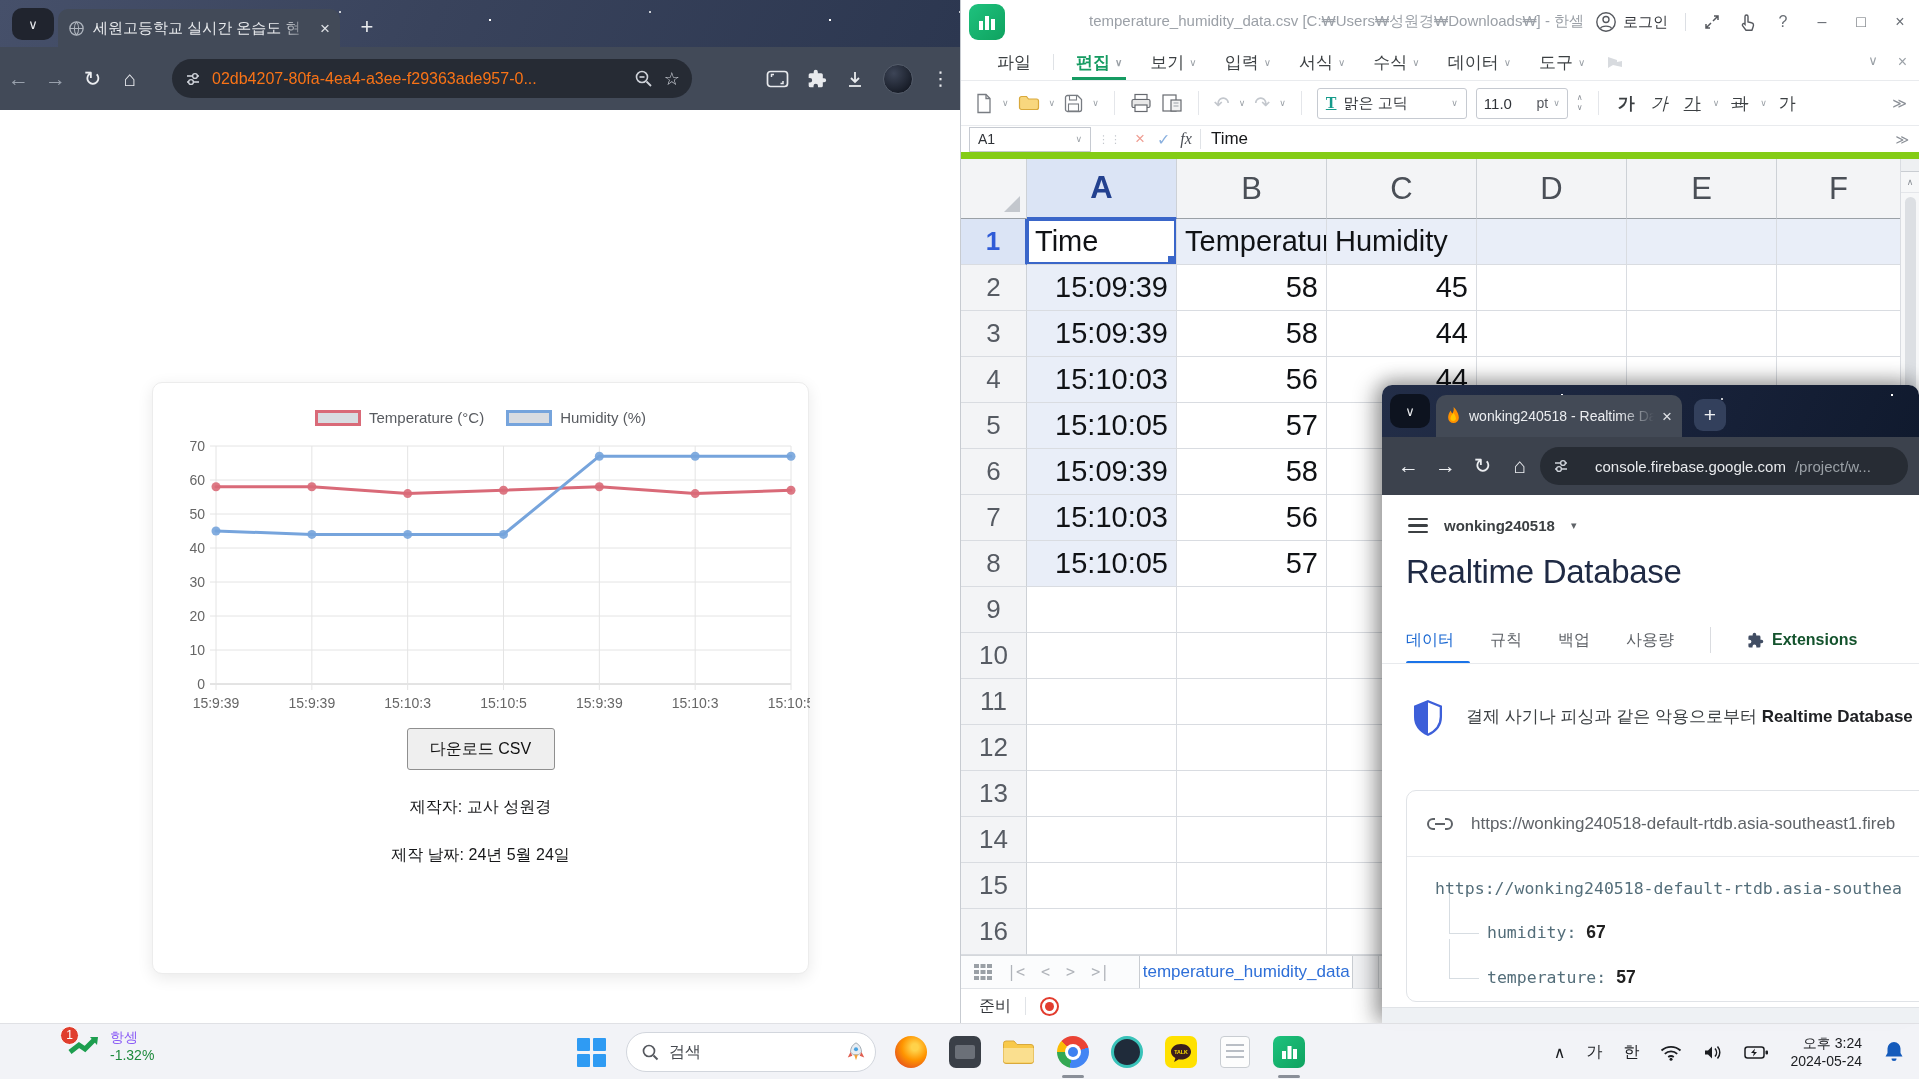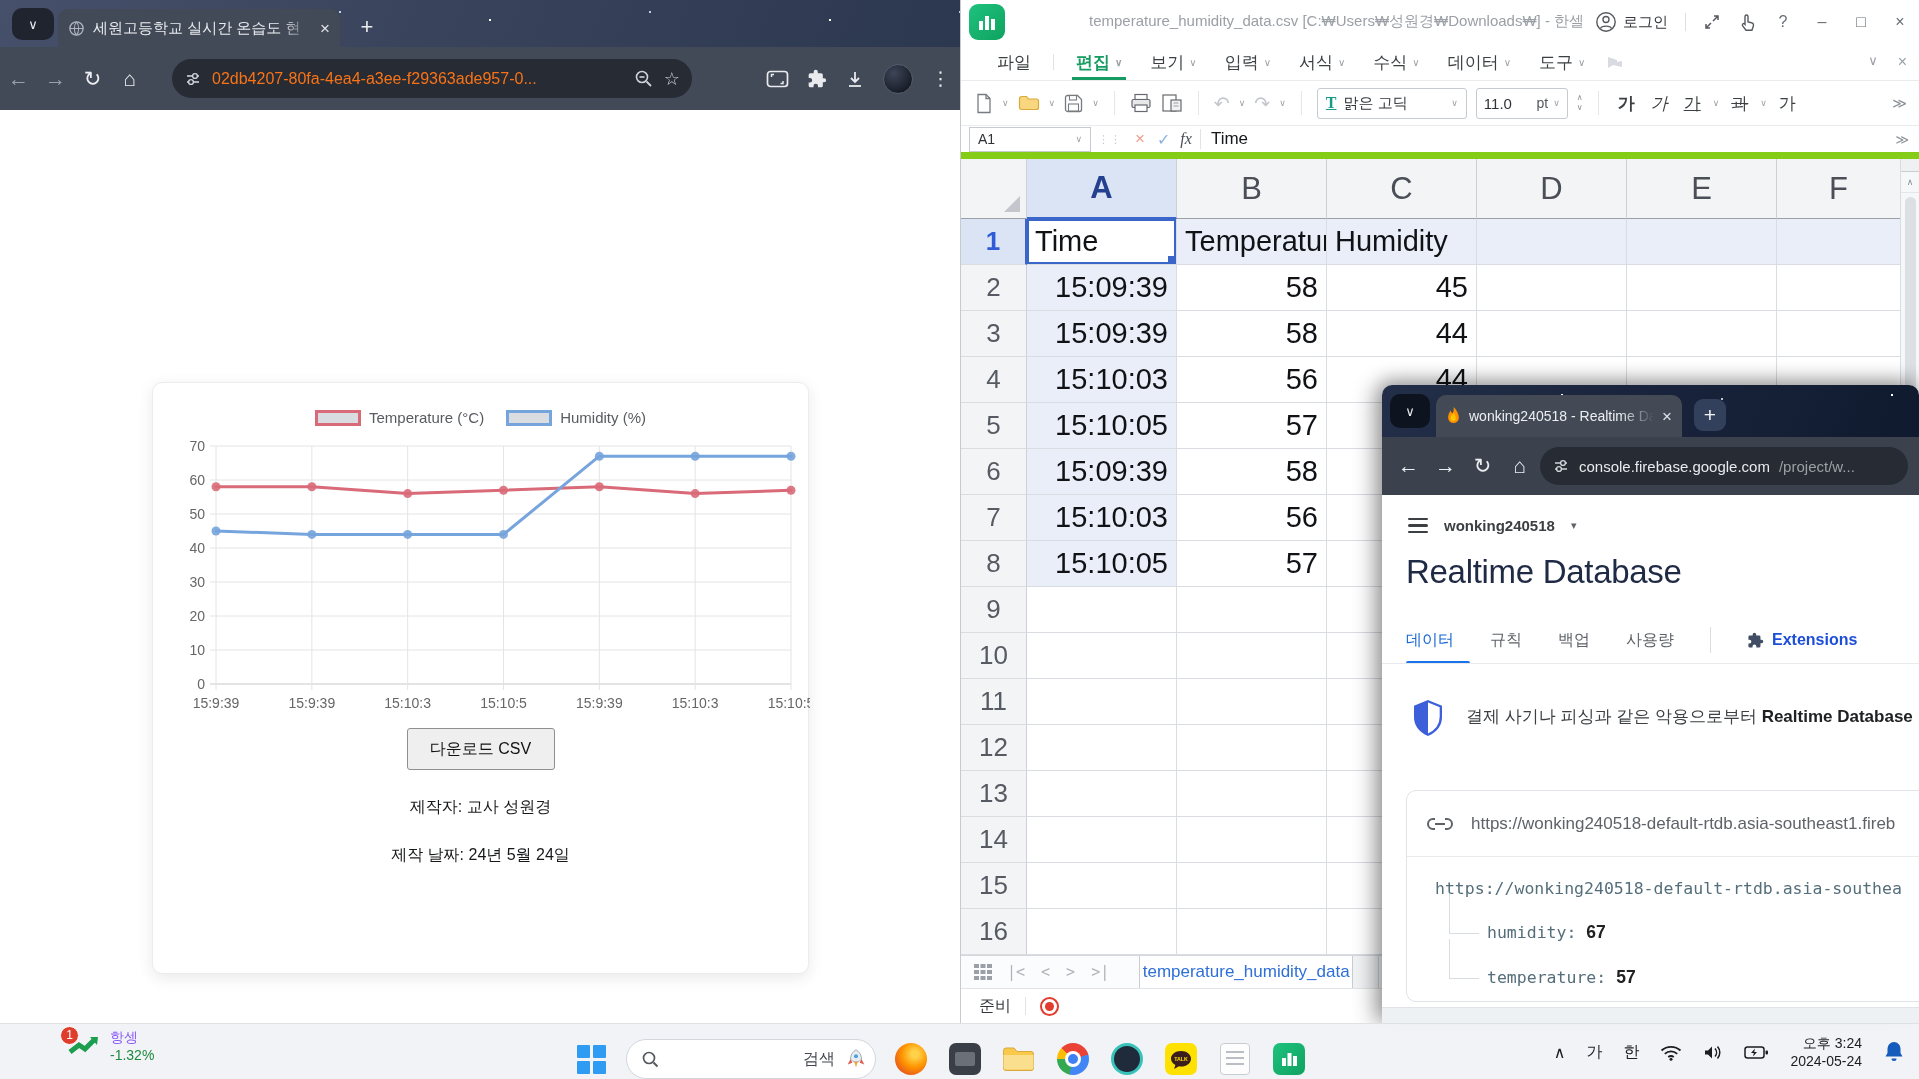--- a/index.html
+++ b/index.html
@@ -147,34 +147,34 @@
     display:flex; align-items:center; justify-content:center; color:#e8eaed; font-size:13px; }
   .fbw-tab { position:absolute; left:54px; top:10px; width:246px; height:42px; background:#434a56; border-radius:10px 10px 0 0;
     display:flex; align-items:center; gap:8px; padding:8px 10px; }
   .fbw-tab-title { flex:1; color:#eceef1; font-size:14px; white-space:nowrap; overflow:hidden;
     -webkit-mask-image:linear-gradient(90deg,#000 82%,transparent); mask-image:linear-gradient(90deg,#000 82%,transparent); }
   .fbw-newtab { position:absolute; left:312px; top:14px; width:32px; height:32px; border-radius:9px; background:#33405c;
     color:#eef0f3; font-size:21px; display:flex; align-items:center; justify-content:center; }
   .fbw-toolbar { position:relative; height:58px; background:#3c424d; display:flex; align-items:center; padding-left:8px; }
   .fbw-pill { position:absolute; left:158px; top:10px; width:368px; height:38px; background:#272c34; border-radius:19px;
     display:flex; align-items:center; gap:9px; padding:0 12px; overflow:hidden; }
-  .fbw-host { color:#e8eaed; font-size:15px; white-space:nowrap; }
+  .fbw-host { color:#e8eaed; font-size:15px; white-space:nowrap;margin-left:16px; }
   .fbw-path { color:#9aa0a6; font-size:15px; white-space:nowrap; }
   .fbw-content { position:absolute; top:110px; left:0; width:537px; height:528px; background:#fff; overflow:hidden; }
   .fb-projrow { position:absolute; left:26px; top:22px; display:flex; align-items:center; gap:16px; }
   .hamburger { display:flex; flex-direction:column; gap:4px; }
   .hamburger i { width:20px; height:2.5px; background:#3c4043; border-radius:2px; }
   .fb-proj { font-size:15px; font-weight:bold; color:#3c4043; }
   .fb-caret { color:#5f6368; font-size:11px; }
   .fb-heading { position:absolute; left:24px; top:58px; font-size:33px; font-weight:500; color:#1f2a44; letter-spacing:-.3px; }
   .fb-tabs { position:absolute; left:24px; top:128px; display:flex; align-items:center; gap:36px; height:34px; }
   .fb-tab { font-size:16px; color:#5f6368; }
   .fb-tab.active { color:#1967d2; }
   .fb-tabs-sep { width:1px; height:26px; background:#dadce0; }
-  .fb-ext { display:flex; align-items:center; gap:8px; font-size:16px; color:#1d4ed8; font-weight:bold; }
+  .fb-ext { display:flex; align-items:center; gap:8px; font-size:16px; color:#14532d; font-weight:bold; }
   .fb-tab-underline { position:absolute; left:24px; top:166px; width:64px; height:3px; background:#1a73e8; border-radius:2px 2px 0 0; }
   .fb-tabs-line { position:absolute; left:0; top:168px; width:537px; height:1px; background:#e8eaed; }
   .fb-alert { position:absolute; left:30px; top:205px; display:flex; align-items:flex-start; gap:22px; width:520px; }
   .fb-alert-text { font-size:17px; color:#3c4043; white-space:nowrap; padding-top:5px; }
   .fb-alert-text b { color:#202124; }
   .fb-card { position:absolute; left:24px; top:295px; width:560px; height:212px; border:1px solid #e0e3e7; border-radius:10px; background:#fff; }
   .fb-card-head { height:66px; display:flex; align-items:center; gap:18px; padding-left:20px; border-bottom:1px solid #e8eaed; }
   .fb-card-url { font-size:17px; color:#5f6368; white-space:nowrap; overflow:hidden; }
   .fb-tree { padding:22px 0 0 28px; font-family:"DejaVu Sans Mono",monospace; }
   .fb-root { font-size:16.5px; color:#546e7a; white-space:nowrap; overflow:hidden; }
@@ -187,21 +187,21 @@
   
   .taskbar { position:absolute; left:0; top:1023px; width:1919px; height:56px; background:rgba(241,243,247,.96);
     border-top:1px solid rgba(0,0,0,.07); }
   .tb-stock { position:absolute; left:66px; top:5px; display:flex; align-items:center; gap:10px; }
   .stock-ic { position:relative; width:34px; height:34px; }
   .stock-badge { position:absolute; left:-6px; top:-4px; width:19px; height:19px; background:#e03e2d; border-radius:50%;
     color:#fff; font-size:12px; display:flex; align-items:center; justify-content:center; border:1.5px solid #fff; }
   .stock-txt { display:flex; flex-direction:column; line-height:1.25; }
   .stock-name { font-size:14px; color:#8b5cf6; }
   .stock-chg { font-size:14px; color:#1e8a3c; }
-  .tb-center { position:absolute; left:572px; top:15px; display:flex; align-items:center; gap:16px;text-align:right; }
+  .tb-center { position:absolute; left:572px; top:8px; display:flex; align-items:center; gap:16px; }
   .start-logo { width:30px; height:30px; display:grid; grid-template-columns:13px 13px; grid-template-rows:13px 13px; gap:2.5px; padding:1px; }
   .start-logo i { background:#2f9bf3; border-radius:1px; }
   .tb-search { width:250px; height:40px; background:#fff; border:1px solid #d2d6dd; border-radius:20px;
     display:flex; align-items:center; gap:10px; padding:0 8px 0 14px; }
   .tb-search-label { flex:1; font-size:16px; color:#45494f; }
   .tb-ic { position:relative; width:38px; height:40px; display:flex; align-items:center; justify-content:center; }
   .tb-ic .active-line { position:absolute; bottom:-6px; left:8px; width:22px; height:3px; background:#8a8f98; border-radius:2px; }
   .ff-icon { width:32px; height:32px; border-radius:50%; background:radial-gradient(circle at 62% 35%, #ffd24a 12%, #ff9500 45%, #e6551d 80%, #c33a12); }
   .dark-app { width:32px; height:32px; border-radius:7px; background:#3a3f47; display:flex; align-items:center; justify-content:center; }
   .dark-app i { width:20px; height:14px; background:#6b7078; border-radius:2px; }

